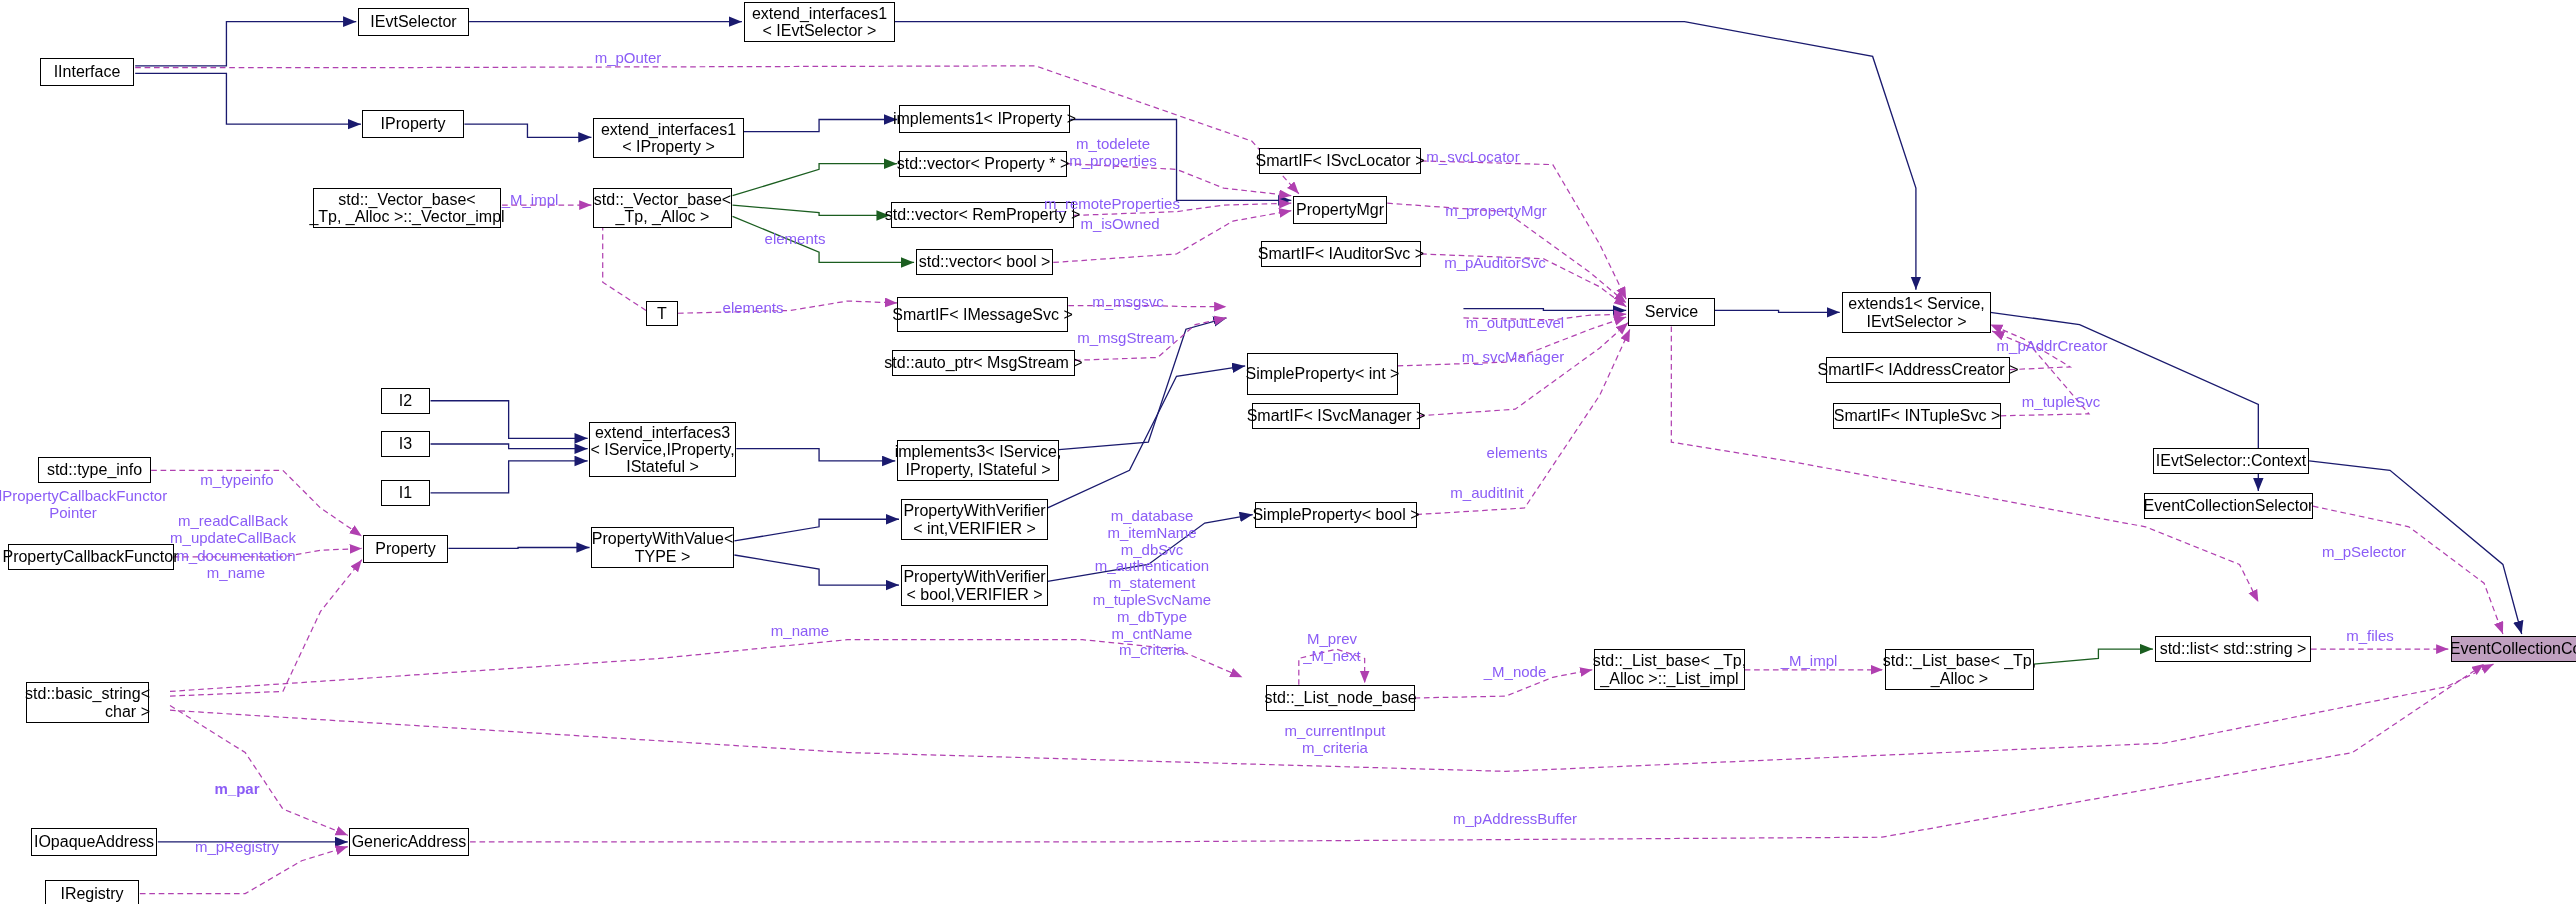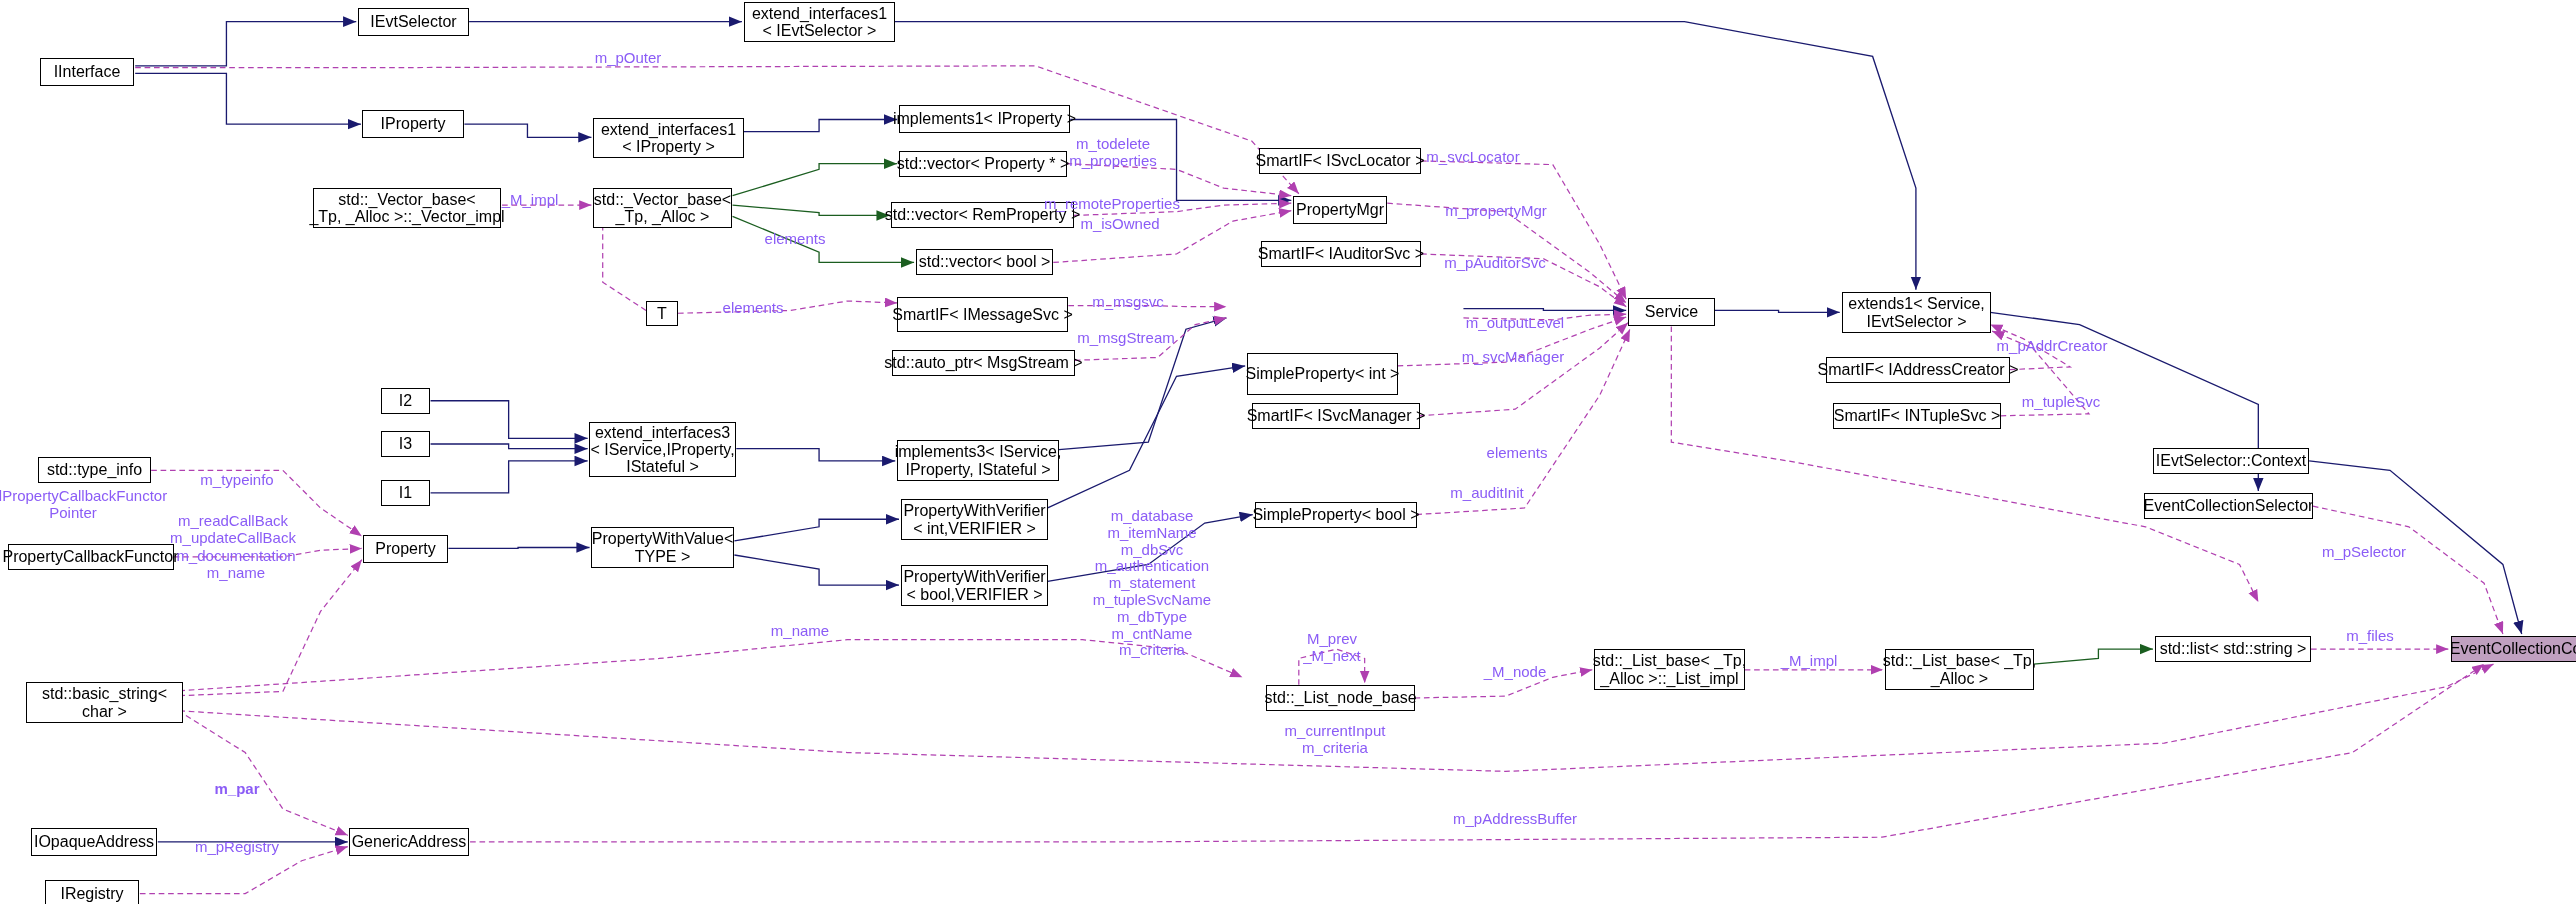--- a/index.html
+++ b/index.html
@@ -193,21 +193,21 @@
     <div class="node" style="left: 901px; top: 565px; width: 147px; height: 41px;">PropertyWithVerifier
 &lt; bool,VERIFIER &gt;</div>
     <div class="node" style="left: 7.5px; top: 544px; width: 166px; height: 26px;">PropertyCallbackFunctor</div>
     <div class="node" style="left: 1266px; top: 685px; width: 149px; height: 26px;">std::_List_node_base</div>
     <div class="node" style="left: 1594px; top: 649px; width: 151px; height: 41px;">std::_List_base&lt; _Tp,
 _Alloc &gt;::_List_impl</div>
     <div class="node" style="left: 1885px; top: 649px; width: 149px; height: 41px;">std::_List_base&lt; _Tp,
 _Alloc &gt;</div>
     <div class="node" style="left: 2155px; top: 636px; width: 156px; height: 26px;">std::list&lt; std::string &gt;</div>
     <div class="node hl" style="left: 2451px; top: 636px; width: 164px; height: 26px;">EventCollectionContext</div>
-    <div class="node" style="left: 26px; top: 682px; width: 157px; height: 41px;">std::basic_string&lt;
+    <div class="node" style="left: 26px; top: 682px; width: 123px; height: 41px; text-align: right;">std::basic_string&lt;
 char &gt;</div>
     <div class="node" style="left: 31px; top: 828px; width: 126px; height: 28px;">IOpaqueAddress</div>
     <div class="node" style="left: 349px; top: 828px; width: 120px; height: 28px;">GenericAddress</div>
     <div class="node" style="left: 45px; top: 880px; width: 94px; height: 28px;">IRegistry</div>
     <div class="lbl" style="left: 628px; top: 58px; transform: translate(-50%, -50%);">m_pOuter</div>
     <div class="lbl" style="left: 1113px; top: 153px; transform: translate(-50%, -50%);">m_todelete
 m_properties</div>
     <div class="lbl" style="left: 1473px; top: 157px; transform: translate(-50%, -50%);">m_svcLocator</div>
     <div class="lbl" style="left: 530px; top: 200px; transform: translate(-50%, -50%);">_M_impl</div>
     <div class="lbl" style="left: 1112px; top: 204px; transform: translate(-50%, -50%);">m_remoteProperties</div>

